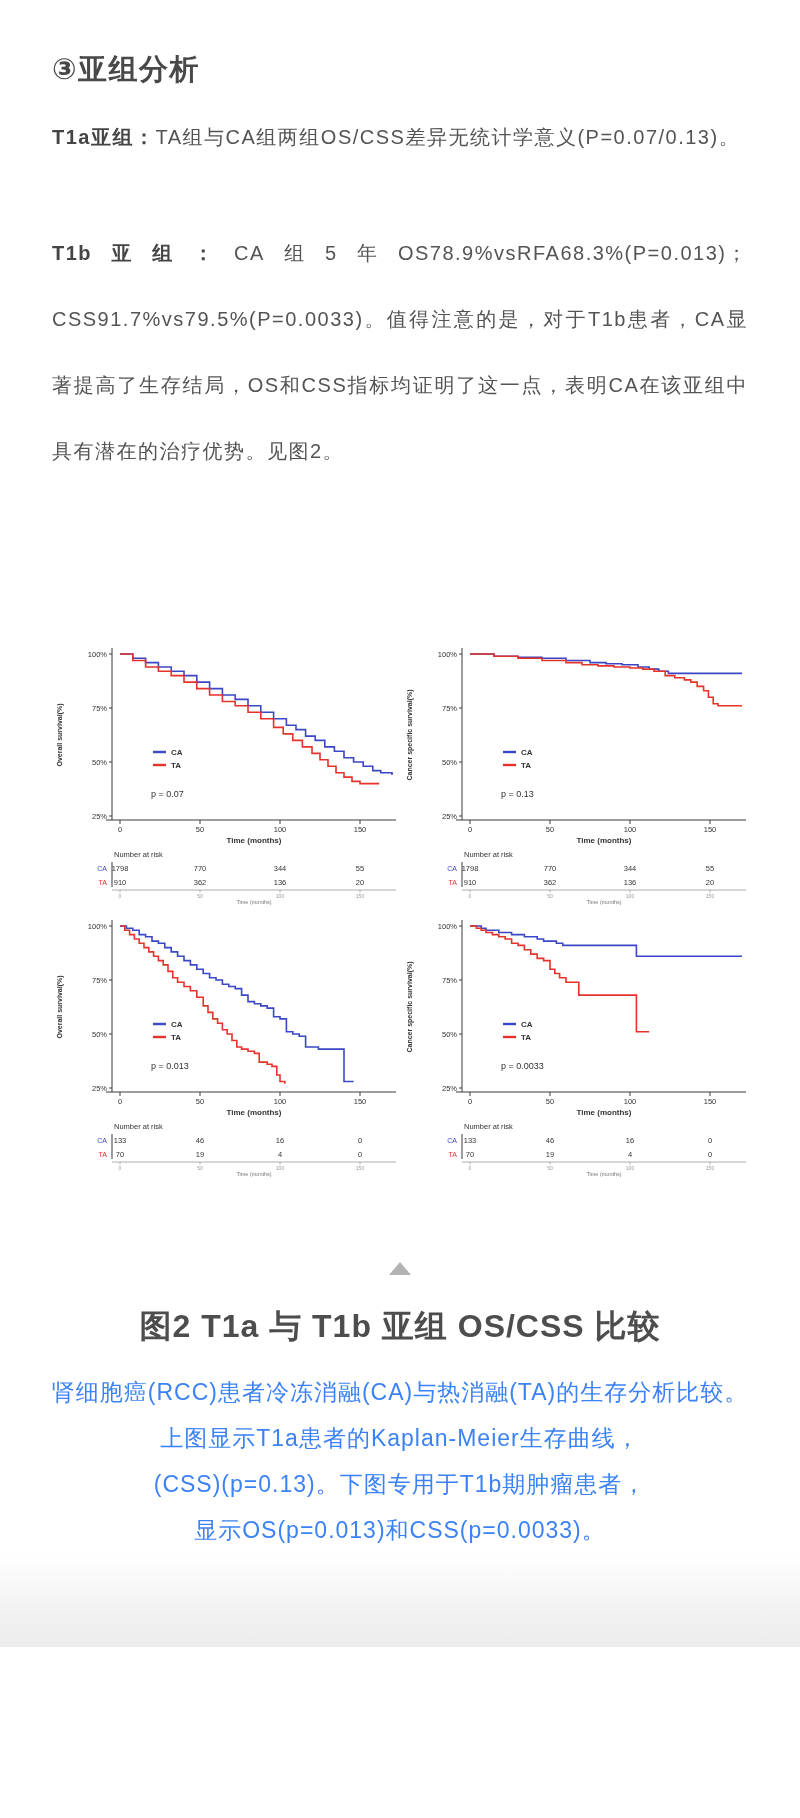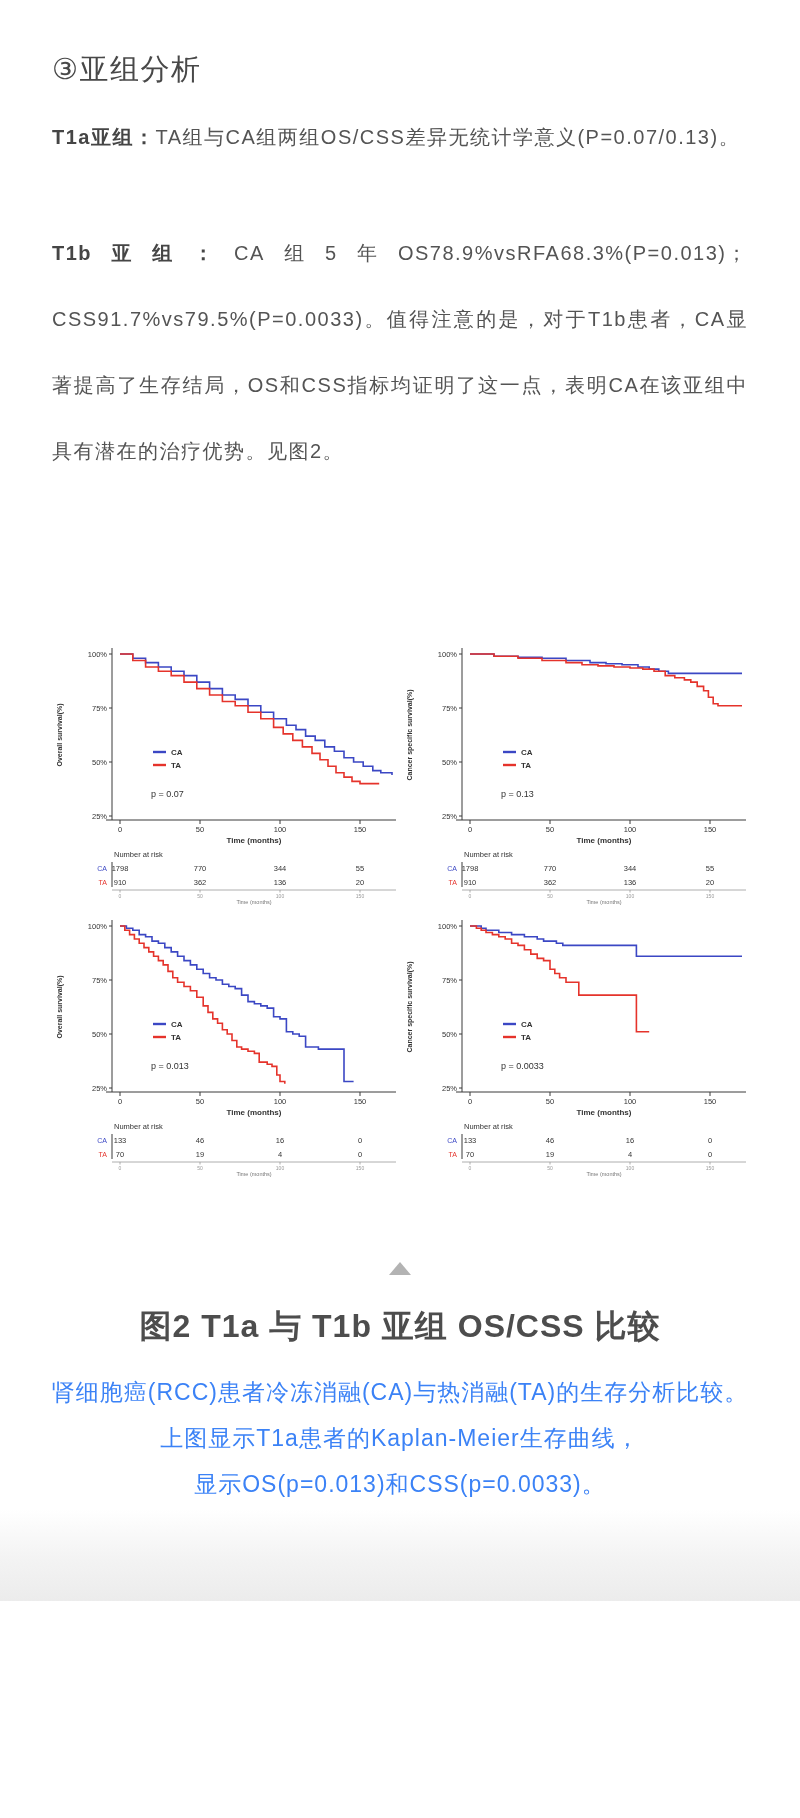--- a/index.html
+++ b/index.html
@@ -2,21 +2,21 @@
 <html><head>
 <meta charset="utf-8">
 <style>
   html,body{margin:0;padding:0;}
   body{
     width:800px;height:1818px;overflow:hidden;background:#ffffff;
     font-family:"Liberation Sans","DejaVu Sans",sans-serif;color:#4f4f4f;
   }
   .content{padding:0 52px;}
   .section-title{
-    margin-top:50px;font-size:29px;font-weight:normal;color:#484848;letter-spacing:1.5px;
+    margin-top:50px;font-size:29px;font-weight:bold;color:#484848;letter-spacing:1.5px;
   }
   .para{
     margin-top:14px;font-size:20px;line-height:66px;letter-spacing:1.5px;
     text-align:justify;color:#545454;
   }
   .para .lead{font-weight:bold;color:#454545;}
   .para.second{margin-top:50px;}
   .chart-grid{
     width:700px;margin:150px auto 0;display:flex;flex-wrap:wrap;
   }
@@ -259,16 +259,17 @@
     </svg>
 </div>
 
 <div class="collapse-triangle"></div>
 
 <div class="figure-caption">图2 T1a 与 T1b 亚组 OS/CSS 比较</div>
 
 <div class="figure-desc">
   <div>肾细胞癌(RCC)患者冷冻消融(CA)与热消融(TA)的生存分析比较。</div>
   <div>上图显示T1a患者的Kaplan-Meier生存曲线，</div>
+  <div>(CSS)(p=0.13)。下图专用于T1b期肿瘤患者，</div>
   <div>显示OS(p=0.013)和CSS(p=0.0033)。</div>
 </div>
 
 <div class="footer-fade"></div>
 
 </body></html>

